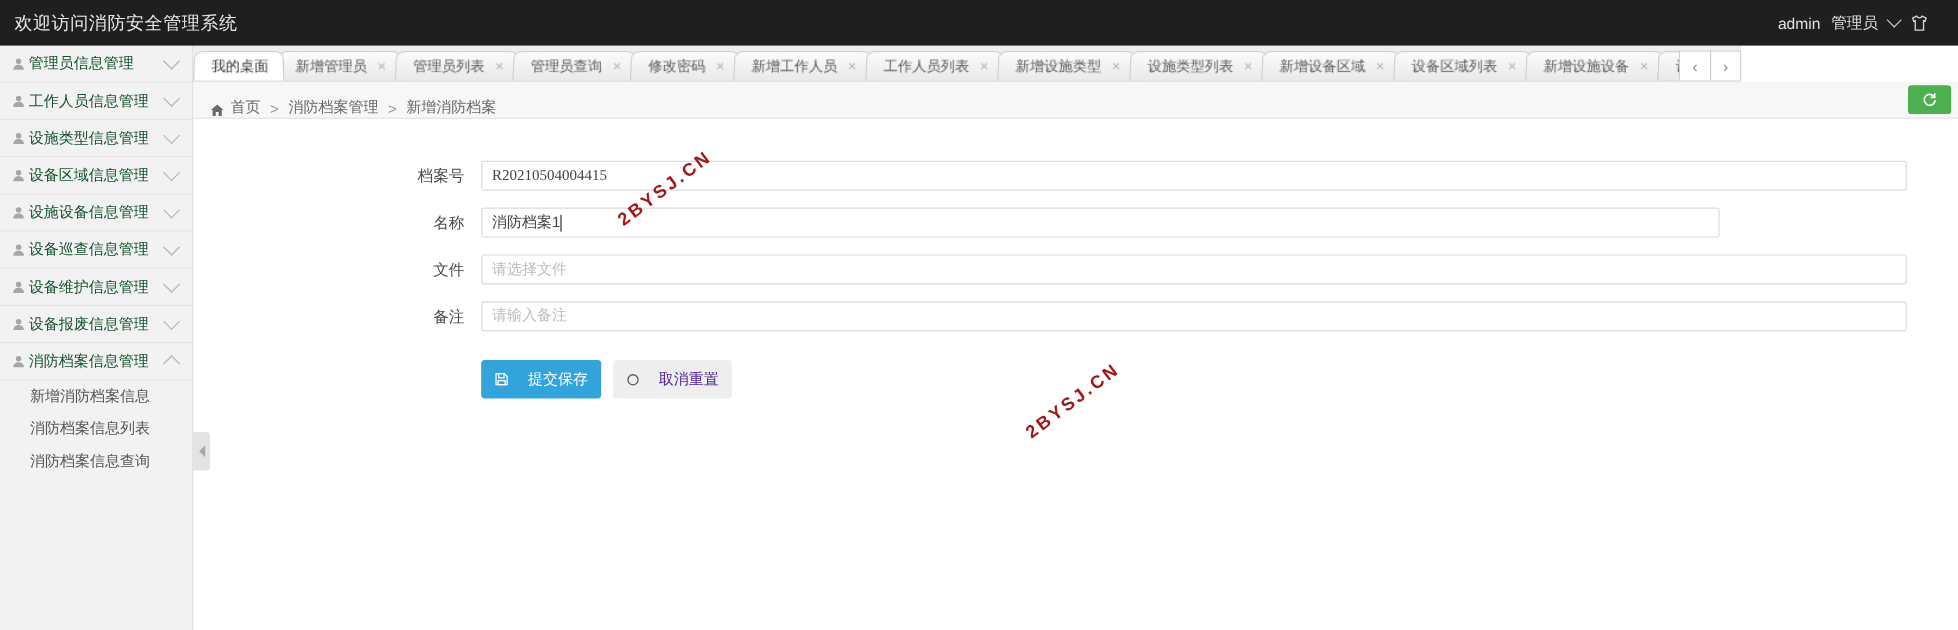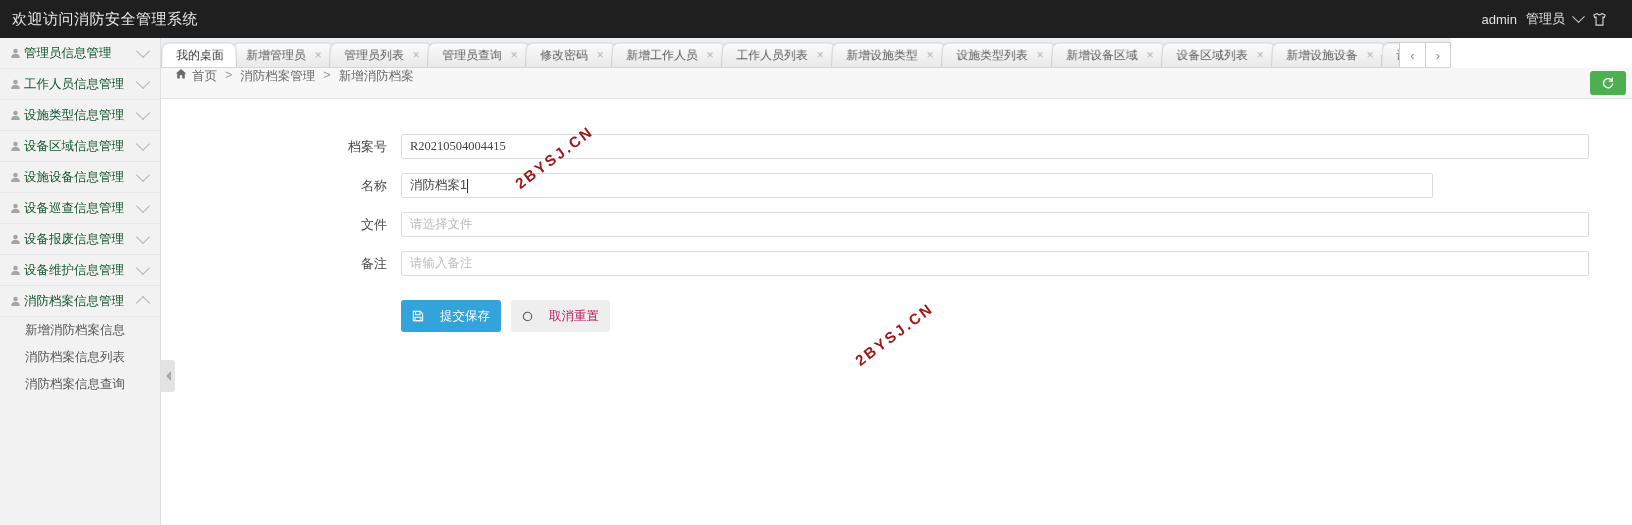--- a/index.html
+++ b/index.html
@@ -219,21 +219,21 @@
     background: #ffffff;
     overflow: hidden;
     z-index: 10;
   }
   .crumbbar {
     position: relative;
     height: 31px;
     background: #f7f7f7;
     border-bottom: 1px solid #e4e4e4;
     display: flex;
-    align-items: flex-start;
+    align-items: flex-end;
     padding-left: 14px;
     font-size: 12.5px;
     color: #6a6a6a;
     white-space: nowrap;
   }
   .crumbbar .home-icon { margin-right: 5px; color: #6a6a6a; display: inline-flex; }
   .crumbbar .sep { margin: 0 8px; color: #9a9a9a; }
   .crumb-link { cursor: pointer; }
   .refresh-btn {
     position: absolute;
@@ -321,21 +321,21 @@
     font-family: "Liberation Sans", "DejaVu Sans", sans-serif;
     white-space: nowrap;
   }
   .btn-primary {
     background: #33a3dc;
     color: #fff;
     margin-right: 10px;
   }
   .btn-default {
     background: #eeeeee;
-    color: #be185d;
+    color: #4c1d95;
   }
 
   
   .watermark {
     position: absolute;
     color: #a01818;
     font-weight: bold;
     font-size: 15px;
     letter-spacing: 2.5px;
     transform: rotate(-37deg);
@@ -429,31 +429,31 @@
       <span class="mi-label">设备巡查信息管理</span>
       <span class="mi-arrow"></span>
     </div>
     <div class="menu-item">
       <span class="mi-icon">
         <svg width="11" height="11" viewBox="0 0 12 12" fill="#a6a6a6">
             <circle cx="6" cy="3.3" r="2.5"></circle>
             <path d="M1.2 11 C1.2 7.9 3.4 6.4 6 6.4 C8.6 6.4 10.8 7.9 10.8 11 Z"></path>
           </svg>
       </span>
+      <span class="mi-label">设备维护信息管理</span>
+      <span class="mi-arrow"></span>
+    </div>
+    <div class="menu-item">
+      <span class="mi-icon">
+        <svg width="11" height="11" viewBox="0 0 12 12" fill="#a6a6a6">
+            <circle cx="6" cy="3.3" r="2.5"></circle>
+            <path d="M1.2 11 C1.2 7.9 3.4 6.4 6 6.4 C8.6 6.4 10.8 7.9 10.8 11 Z"></path>
+          </svg>
+      </span>
       <span class="mi-label">设备报废信息管理</span>
-      <span class="mi-arrow"></span>
-    </div>
-    <div class="menu-item">
-      <span class="mi-icon">
-        <svg width="11" height="11" viewBox="0 0 12 12" fill="#a6a6a6">
-            <circle cx="6" cy="3.3" r="2.5"></circle>
-            <path d="M1.2 11 C1.2 7.9 3.4 6.4 6 6.4 C8.6 6.4 10.8 7.9 10.8 11 Z"></path>
-          </svg>
-      </span>
-      <span class="mi-label">设备维护信息管理</span>
       <span class="mi-arrow"></span>
     </div>
     <div class="menu-item">
       <span class="mi-icon">
         <svg width="11" height="11" viewBox="0 0 12 12" fill="#a6a6a6">
             <circle cx="6" cy="3.3" r="2.5"></circle>
             <path d="M1.2 11 C1.2 7.9 3.4 6.4 6 6.4 C8.6 6.4 10.8 7.9 10.8 11 Z"></path>
           </svg>
       </span>
       <span class="mi-label">消防档案信息管理</span>

